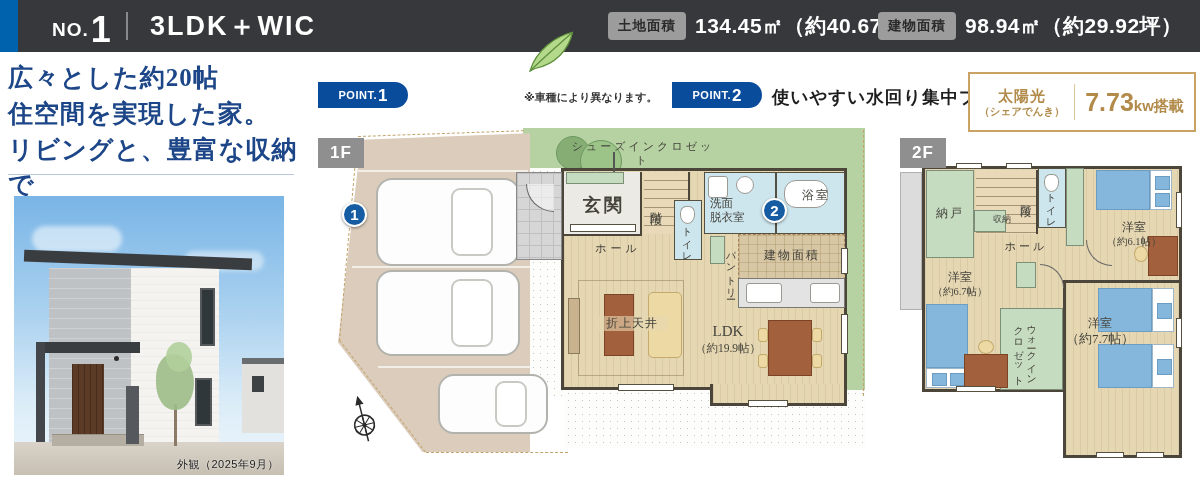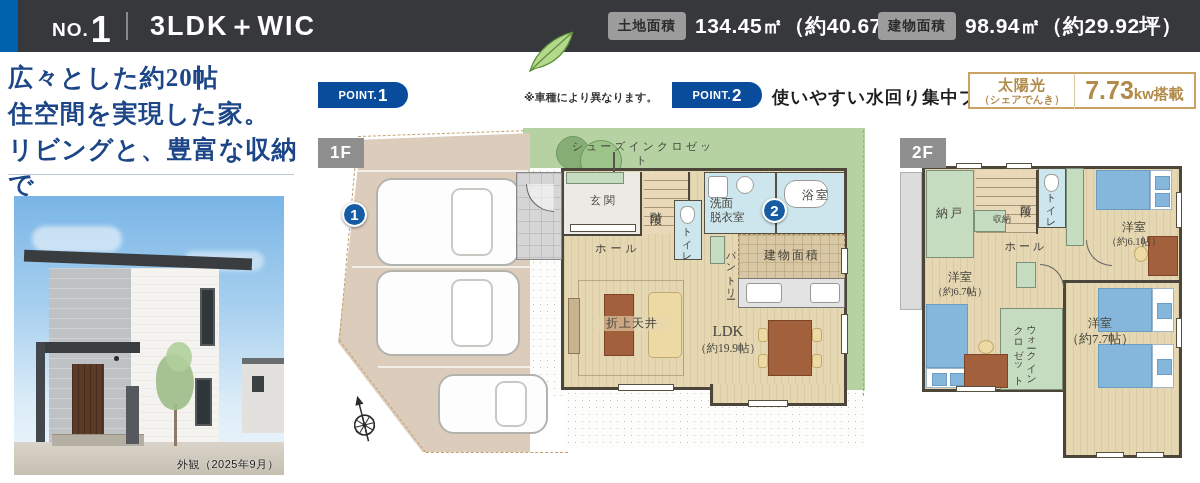--- a/index.html
+++ b/index.html
@@ -33,21 +33,21 @@
 
   
   .point-badge{width:90px;height:26px;background:#0a4c9c;border-radius:0 13px 13px 0;
                color:#fff;display:flex;align-items:center;justify-content:center;gap:1px;}
   .pb-word{font-size:11px;font-weight:bold;letter-spacing:0.5px;}
   .pb-num{font-size:17px;font-weight:bold;line-height:1;}
   .point-text{font-size:17.5px;font-weight:bold;color:#1d1d1d;letter-spacing:1px;}
   .point-note{font-size:11px;font-weight:bold;color:#333;}
 
   
-  .solar{left:968px;top:72px;width:228px;height:37px;border:2px solid #c9a264;background:#fff;
+  .solar{left:968px;top:72px;width:228px;height:60px;border:2px solid #c9a264;background:#fff;
          display:flex;align-items:center;color:#b28b4a;}
   .solar-left{width:104px;text-align:center;font-weight:bold;line-height:1.15;}
   .solar-l1{font-size:15px;letter-spacing:1px;}
   .solar-l2{font-size:10.5px;}
   .solar-sep{width:1px;height:36px;background:#ddc79e;}
   .solar-right{flex:1;text-align:center;font-weight:bold;}
   .solar-num{font-size:25px;}
   .solar-unit{font-size:15px;}
 
   
@@ -232,21 +232,21 @@
     <div class="r tan" style="left:494px;top:200px;width:10px;height:14px;border-radius:3px;"></div>
     <div class="r tan" style="left:494px;top:226px;width:10px;height:14px;border-radius:3px;"></div>
 
     <div class="r win" style="left:300px;top:256px;width:56px;height:7px;"></div>
     <div class="r win" style="left:430px;top:272px;width:40px;height:7px;"></div>
     <div class="r win" style="left:523px;top:186px;width:7px;height:40px;"></div>
     <div class="r win" style="left:523px;top:120px;width:7px;height:26px;"></div>
 
     <div class="lbl" style="left:250px;top:12px;width:150px;font-size:11px;letter-spacing:3px;">シューズインクロゼット</div>
     <div class="r" style="left:295px;top:24px;width:1.5px;height:20px;background:#555;"></div>
-    <div class="lbl" style="left:258px;top:66px;width:56px;font-size:11px;letter-spacing:3px;">玄関</div>
+    <div class="lbl" style="left:258px;top:66px;width:56px;font-size:18px;letter-spacing:3px;font-weight:bold;">玄関</div>
     <div class="lbl vlbl" style="left:330px;top:52px;height:48px;font-size:12px;">階段</div>
     <div class="lbl vlbl" style="left:362px;top:92px;height:38px;font-size:10px;letter-spacing:1px;">トイレ</div>
     <div class="lbl pre" style="left:388px;top:68px;width:56px;font-size:11.5px;text-align:left;padding-left:4px;">洗面
 脱衣室</div>
     <div class="lbl" style="left:478px;top:60px;width:40px;font-size:12px;letter-spacing:2px;">浴室</div>
     <div class="lbl" style="left:268px;top:114px;width:64px;font-size:11px;letter-spacing:4px;">ホール</div>
     <div class="lbl vlbl" style="left:406px;top:106px;height:70px;font-size:10px;letter-spacing:1px;">パントリー</div>
     <div class="lbl" style="left:430px;top:120px;width:88px;font-size:12px;letter-spacing:2px;">建物面積</div>
     <div class="lbl" style="left:278px;top:188px;width:72px;font-size:12px;letter-spacing:1px;background:rgba(230,215,179,.6);">折上天井</div>
     <div class="lbl" style="left:372px;top:194px;width:76px;font-size:15px;">

